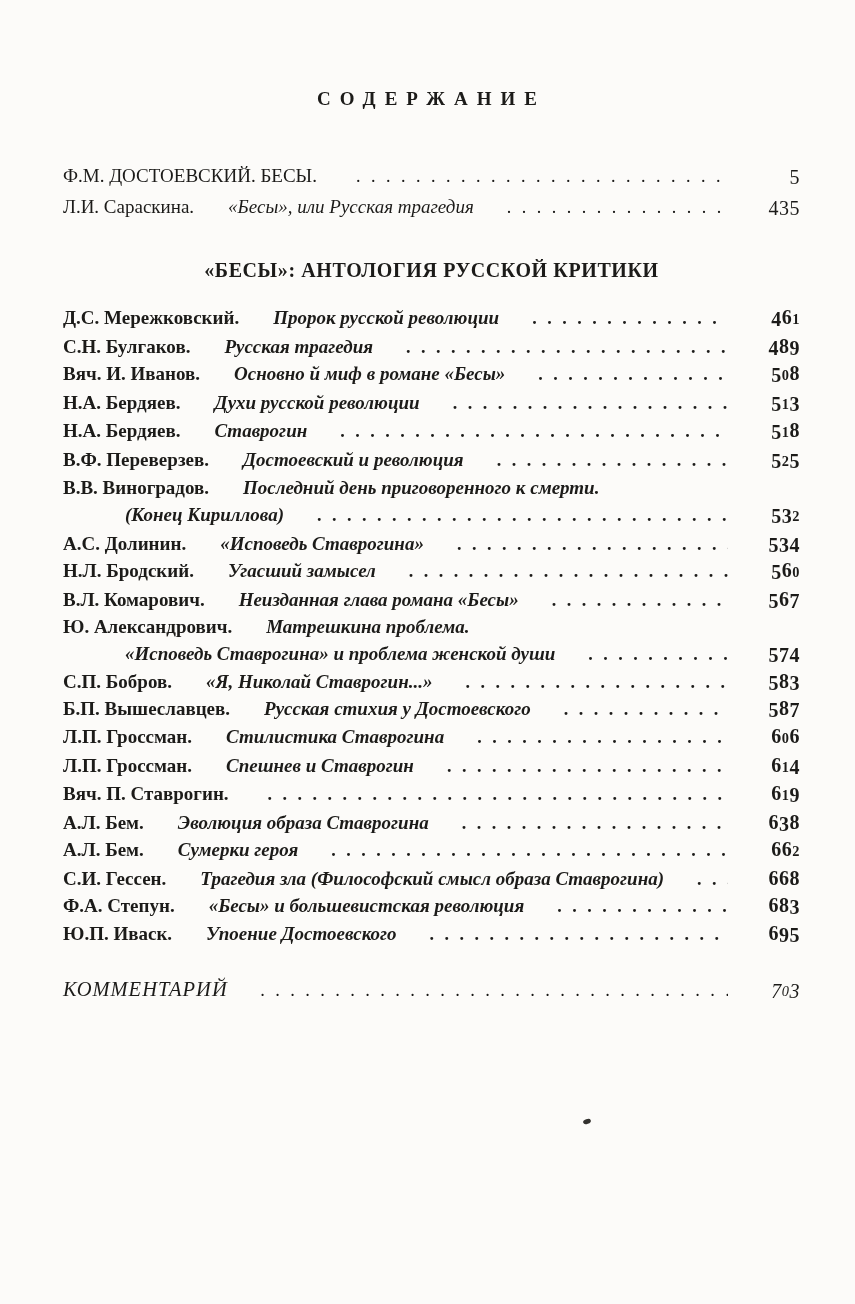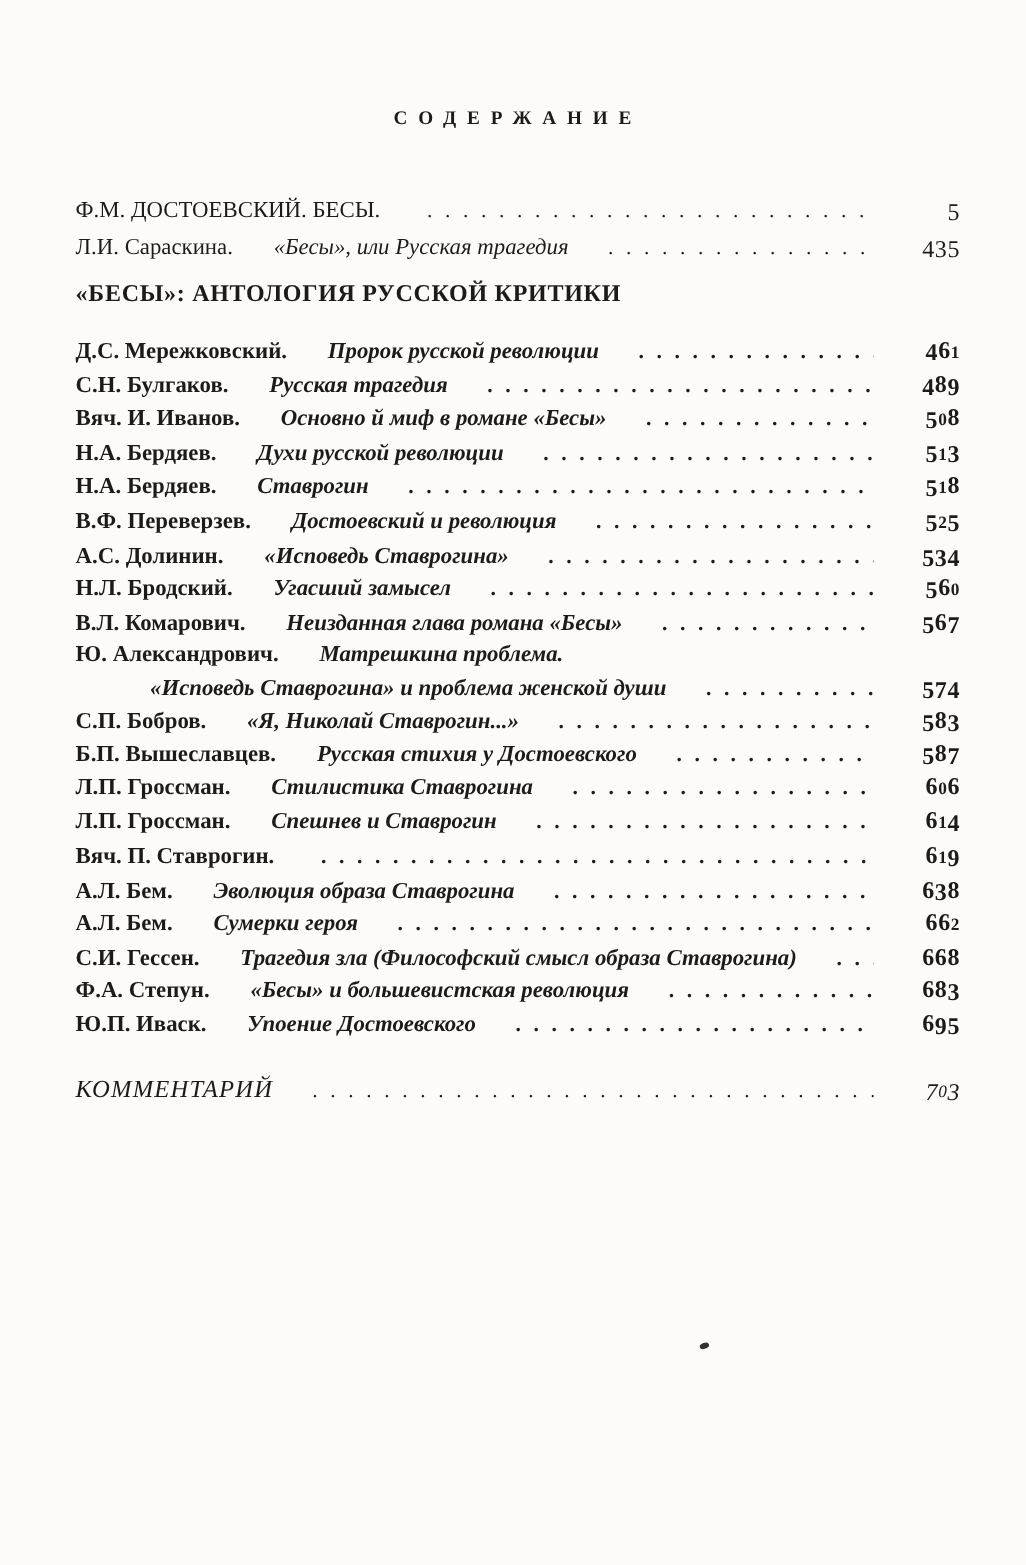--- a/index.html
+++ b/index.html
@@ -8,29 +8,30 @@
     background: var(--paper, #fcfbf9);
     font-family: "Liberation Serif", "DejaVu Serif", serif;
     color: var(--ink, #1c1b19);
     overflow: hidden;
   }
   .page { position: relative; width: 855px; height: 1304px; }
   .content { padding: 86px 55px 0 63px; }
 
   h1.toc-title {
     margin: 0 0 48px 0;
-    font-size: 16px; font-weight: 600;
+    font-size: 19px; font-weight: 600;
     letter-spacing: 9px;
     text-align: center;
     line-height: 26px;
   }
   h2.section-heading {
-    margin: 11px 0 0 0;
+    margin: 36px 0 0 0;
     font-size: 20px; font-weight: 600;
     letter-spacing: 0.6px;
+    text-align: center;
     line-height: 25px;
   }
 
   .toc-list { font-size: 19px; }
   #front-list .toc-line { line-height: 30px; }
   #critique-list { margin-top: 21px; }
   #critique-list .toc-line { line-height: 26.6px; font-weight: bold; }
 
   .toc-line {
     display: flex;
@@ -157,20 +158,31 @@
         <div class="toc-entry">
           <div class="toc-line">
             <span class="author">В.Ф. Переверзев.</span>
             <span class="work italic">Достоевский и революция</span>
             <span class="leader"></span>
             <span class="pagenum"><span class="dsc">5</span><span class="xh">2</span><span class="dsc">5</span></span>
           </div>
         </div>
         <div class="toc-entry">
           <div class="toc-line">
+            <span class="author">В.В. Виноградов.</span>
+            <span class="work italic">Последний день приговоренного к смерти.</span>
+          </div>
+          <div class="toc-line cont">
+            <span class="work italic">(Конец Кириллова)</span>
+            <span class="leader"></span>
+            <span class="pagenum"><span class="dsc">5</span><span class="dsc">3</span><span class="xh">2</span></span>
+          </div>
+        </div>
+        <div class="toc-entry">
+          <div class="toc-line">
             <span class="author">А.С. Долинин.</span>
             <span class="work italic">«Исповедь Ставрогина»</span>
             <span class="leader"></span>
             <span class="pagenum"><span class="dsc">5</span><span class="dsc">3</span><span class="dsc">4</span></span>
           </div>
         </div>
         <div class="toc-entry">
           <div class="toc-line">
             <span class="author">Н.Л. Бродский.</span>
             <span class="work italic">Угасший замысел</span>

